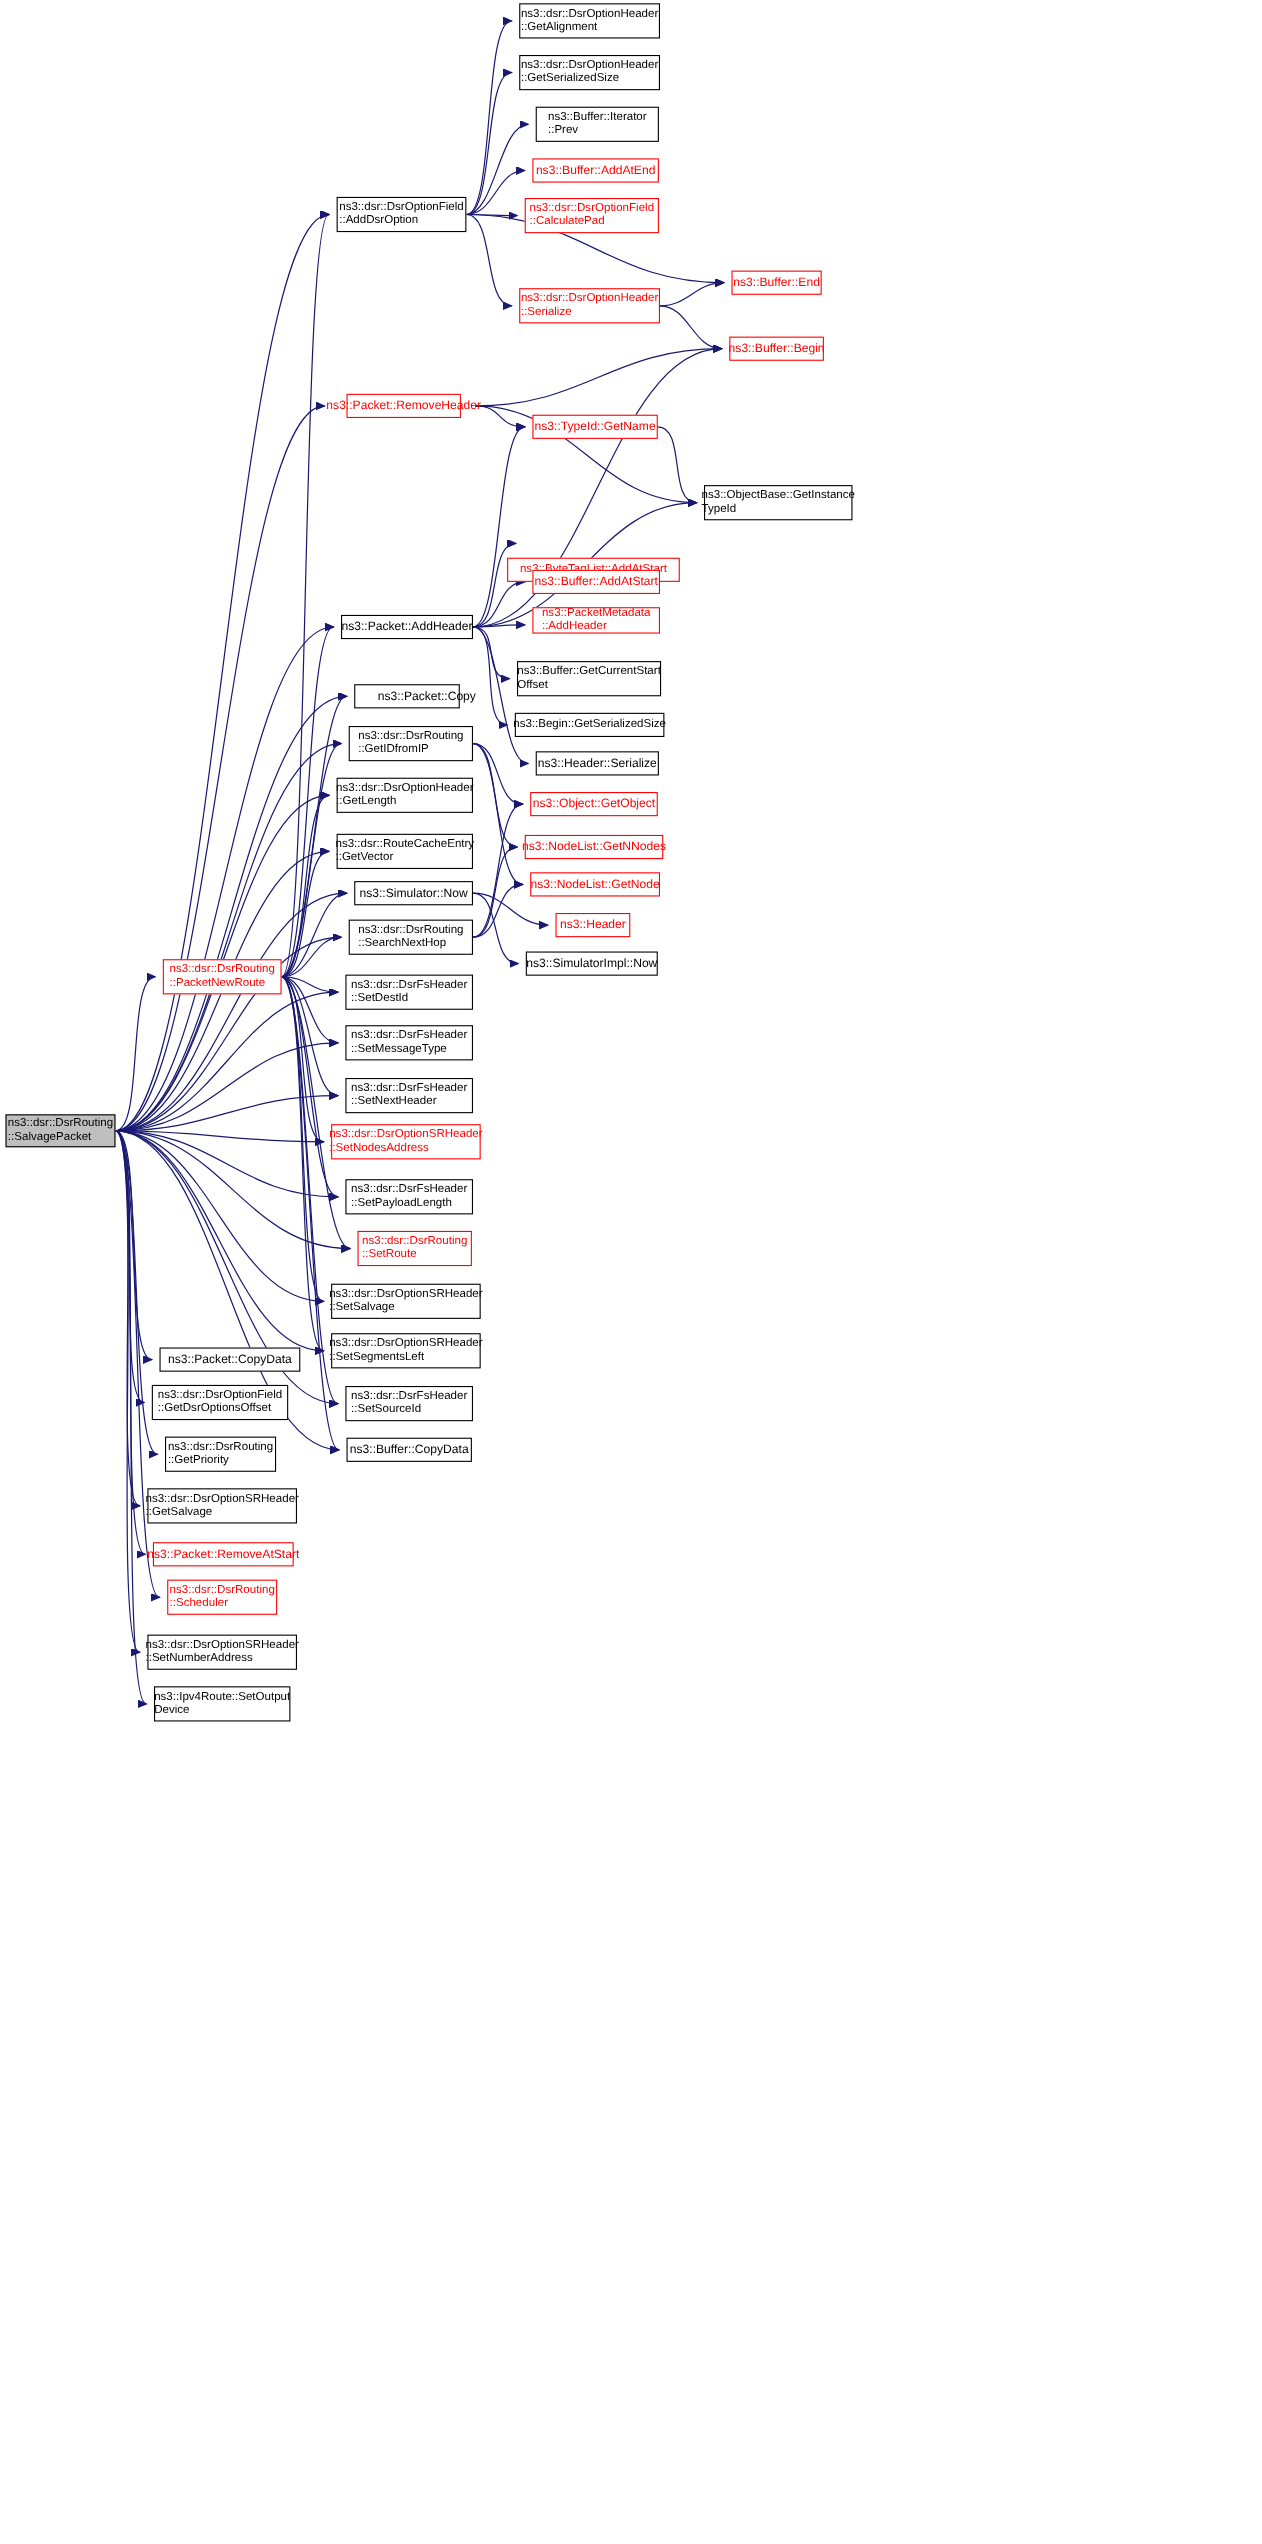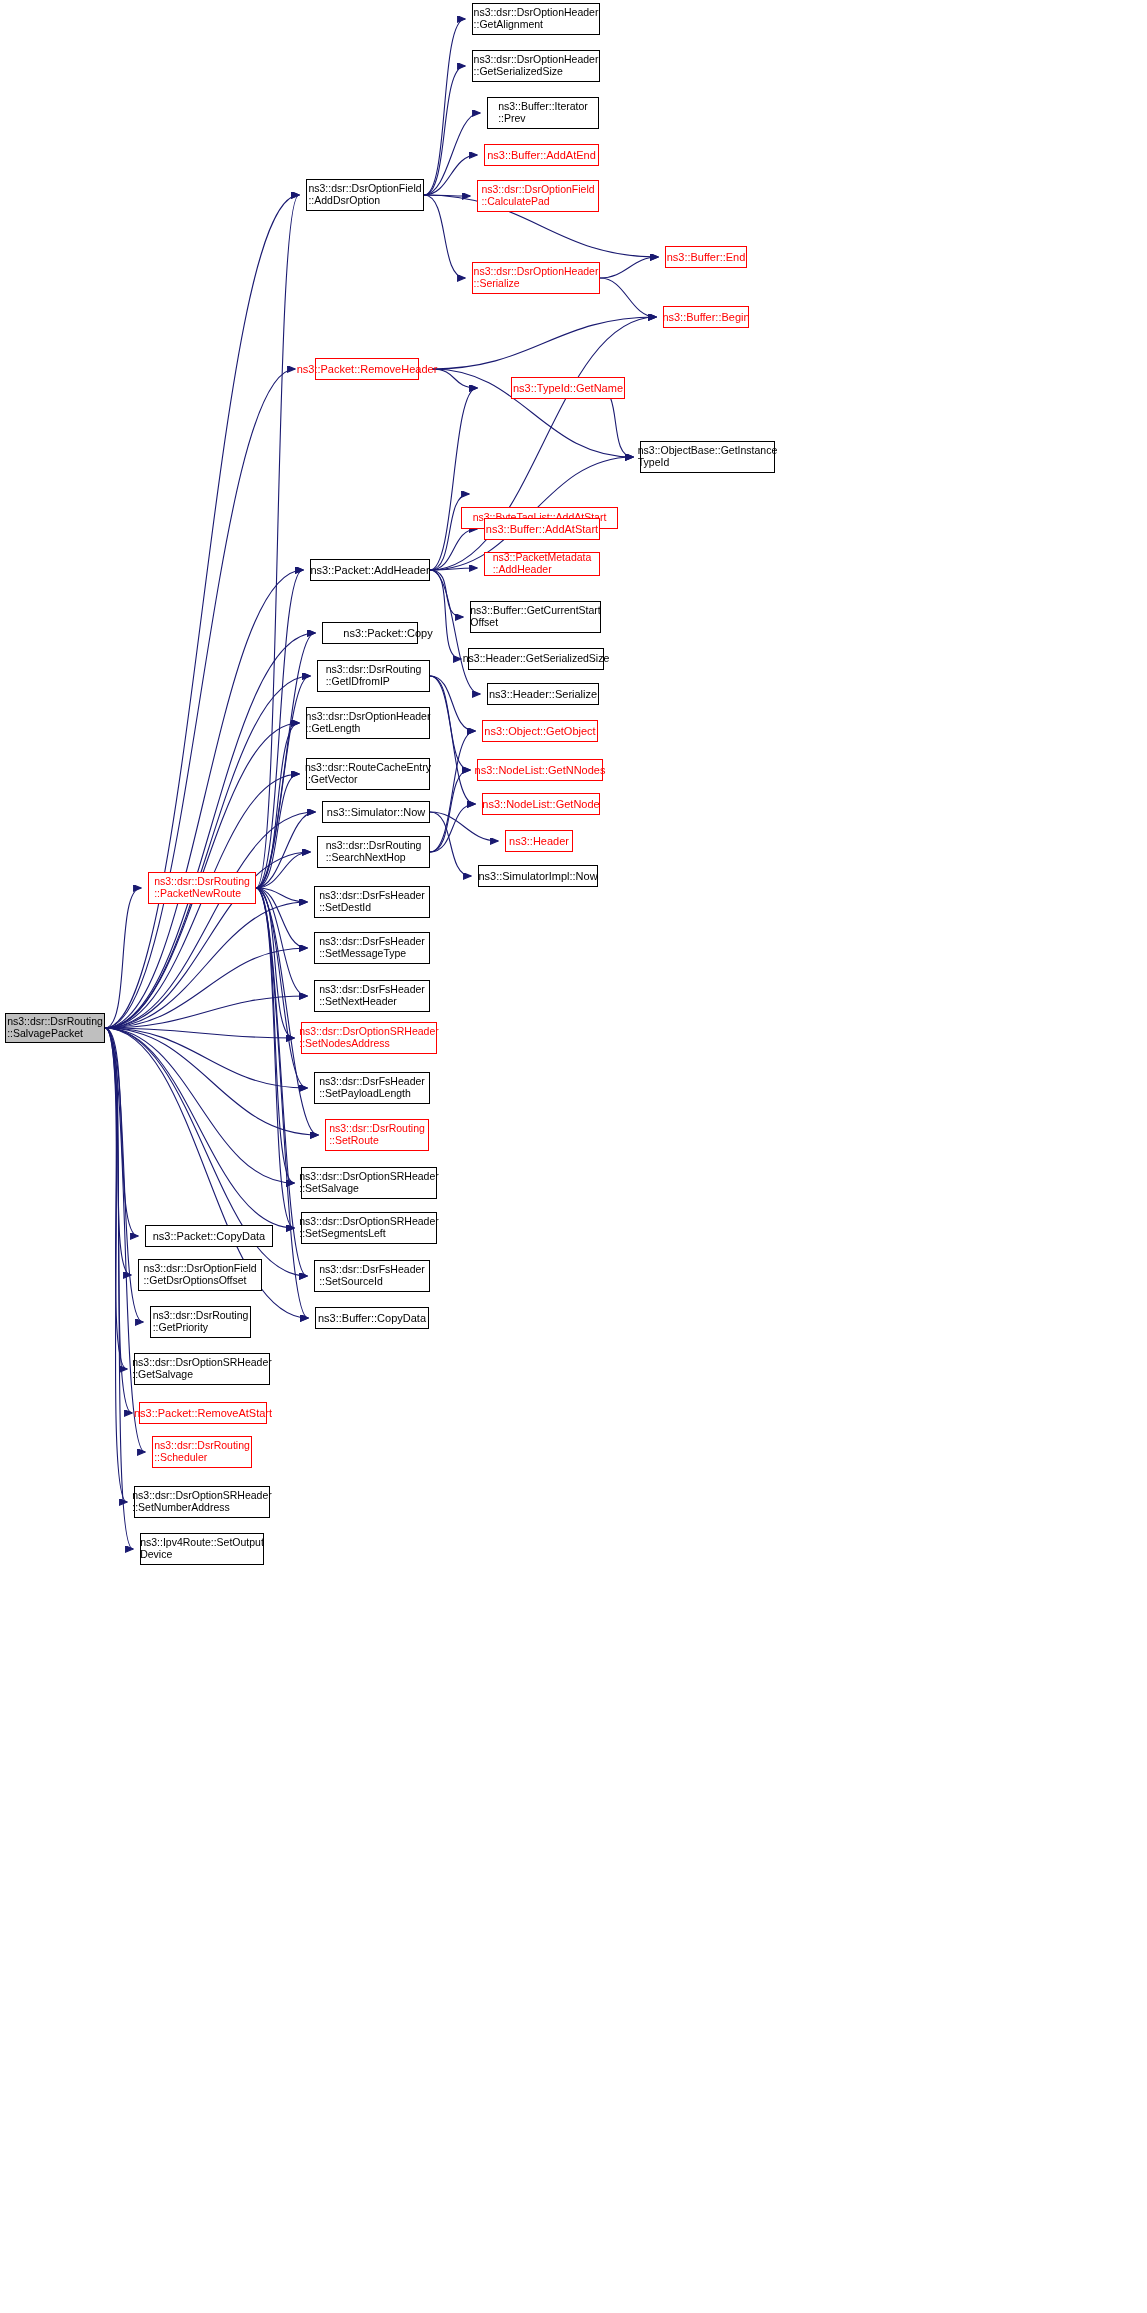--- a/index.html
+++ b/index.html
@@ -143,21 +143,21 @@
       </div>
       <div class="node red" style="left: 665px; top: 246px; width: 82px; height: 22px; font-size: 11px;">
         <span class="lbl">ns3::Buffer::End</span>
       </div>
       <div class="node red" style="left: 663px; top: 306px; width: 86px; height: 22px; font-size: 11px;">
         <span class="lbl">ns3::Buffer::Begin</span>
       </div>
       <div class="node red" style="left: 315px; top: 358px; width: 104px; height: 22px; font-size: 11px;">
         <span class="lbl">ns3::Packet::RemoveHeader</span>
       </div>
-      <div class="node red" style="left: 484px; top: 377px; width: 114px; height: 22px; font-size: 11px; margin-left: 27px;">
+      <div class="node red" style="left: 484px; top: 377px; width: 114px; height: 22px; font-size: 11px;">
         <span class="lbl">ns3::TypeId::GetName</span>
       </div>
       <div class="node" style="left: 640px; top: 441px; width: 135px; height: 32px; font-size: 10.5px;">
         <span class="lbl">ns3::ObjectBase::GetInstance
 TypeId</span>
       </div>
       <div class="node red" style="left: 461px; top: 483px; width: 157px; height: 22px; font-size: 10.5px; margin-top: 24px;">
         <span class="lbl">ns3::ByteTagList::AddAtStart</span>
       </div>
       <div class="node red" style="left: 484px; top: 518px; width: 116px; height: 22px; font-size: 11px;">
@@ -171,21 +171,21 @@
         <span class="lbl">ns3::Packet::AddHeader</span>
       </div>
       <div class="node" style="left: 470px; top: 601px; width: 131px; height: 32px; font-size: 10.5px;">
         <span class="lbl">ns3::Buffer::GetCurrentStart
 Offset</span>
       </div>
       <div class="node" style="left: 322px; top: 622px; width: 96px; height: 22px; font-size: 11px; padding-left: 36px;">
         <span class="lbl">ns3::Packet::Copy</span>
       </div>
       <div class="node" style="left: 468px; top: 648px; width: 136px; height: 22px; font-size: 10.5px;">
-        <span class="lbl">ns3::Header::GetSerializedSize</span>
+        <span class="lbl">ns3::Begin::GetSerializedSize</span>
       </div>
       <div class="node" style="left: 317px; top: 660px; width: 113px; height: 32px; font-size: 10.5px;">
         <span class="lbl">ns3::dsr::DsrRouting
 ::GetIDfromIP</span>
       </div>
       <div class="node" style="left: 487px; top: 683px; width: 112px; height: 22px; font-size: 11px;">
         <span class="lbl">ns3::Header::Serialize</span>
       </div>
       <div class="node" style="left: 306px; top: 707px; width: 124px; height: 32px; font-size: 10.5px;">
         <span class="lbl">ns3::dsr::DsrOptionHeader

